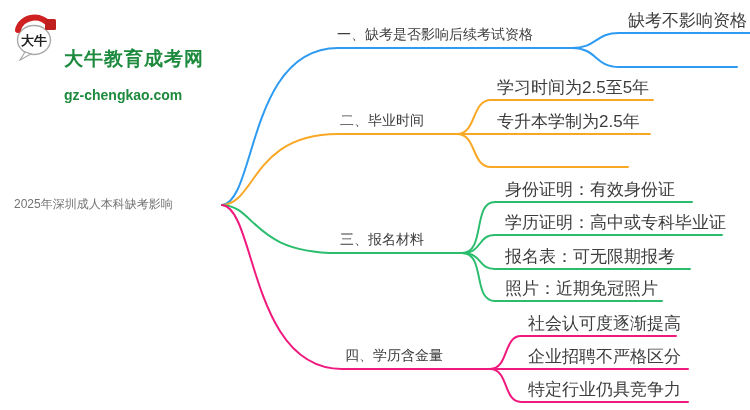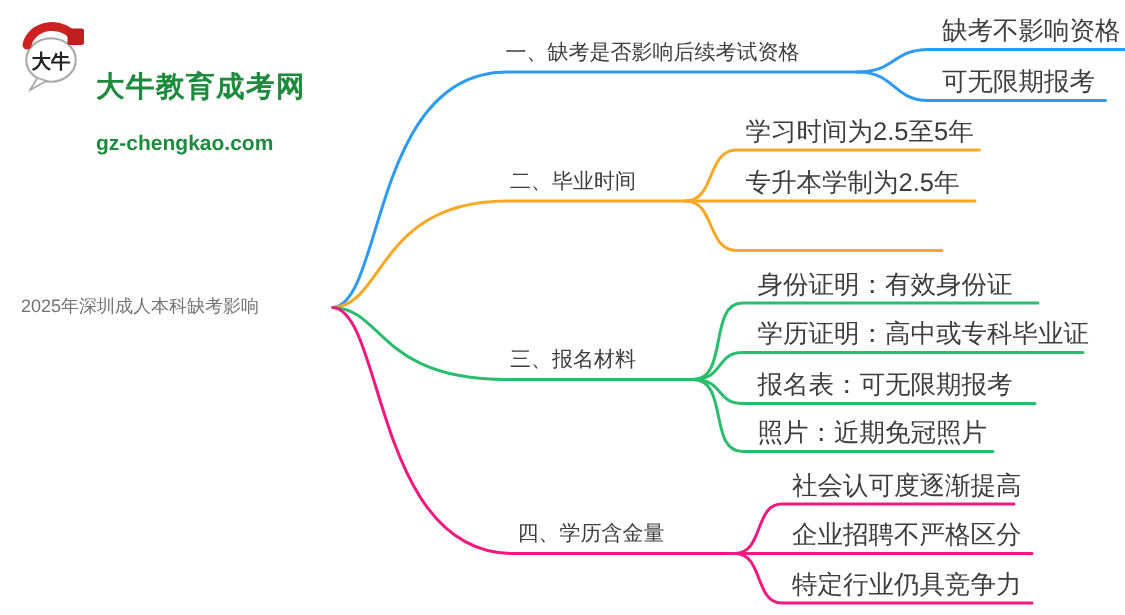--- a/index.html
+++ b/index.html
@@ -62,21 +62,20 @@
     <div class="brand-text">
       <span class="site-name">大牛教育成考网</span>
       <span class="site-url">gz-chengkao.com</span>
     </div>
   </div>
 
   <div class="root-topic">2025年深圳成人本科缺考影响</div>
 
   <div class="node b-label" style="left:337px;top:27px">一、缺考是否影响后续考试资格</div>
   <div class="node" style="left:628px;top:12px">缺考不影响资格</div>
-  <div class="node" style="left:628px;top:46px">可无限期报考</div>
 
   <div class="node b-label" style="left:340px;top:113px">二、毕业时间</div>
   <div class="node" style="left:497px;top:79px">学习时间为2.5至5年</div>
   <div class="node" style="left:497px;top:113px">专升本学制为2.5年</div>
 
   <div class="node b-label" style="left:340px;top:232px">三、报名材料</div>
   <div class="node" style="left:505px;top:181px">身份证明：有效身份证</div>
   <div class="node" style="left:505px;top:214px">学历证明：高中或专科毕业证</div>
   <div class="node" style="left:505px;top:248px">报名表：可无限期报考</div>
   <div class="node" style="left:505px;top:280px">照片：近期免冠照片</div>

